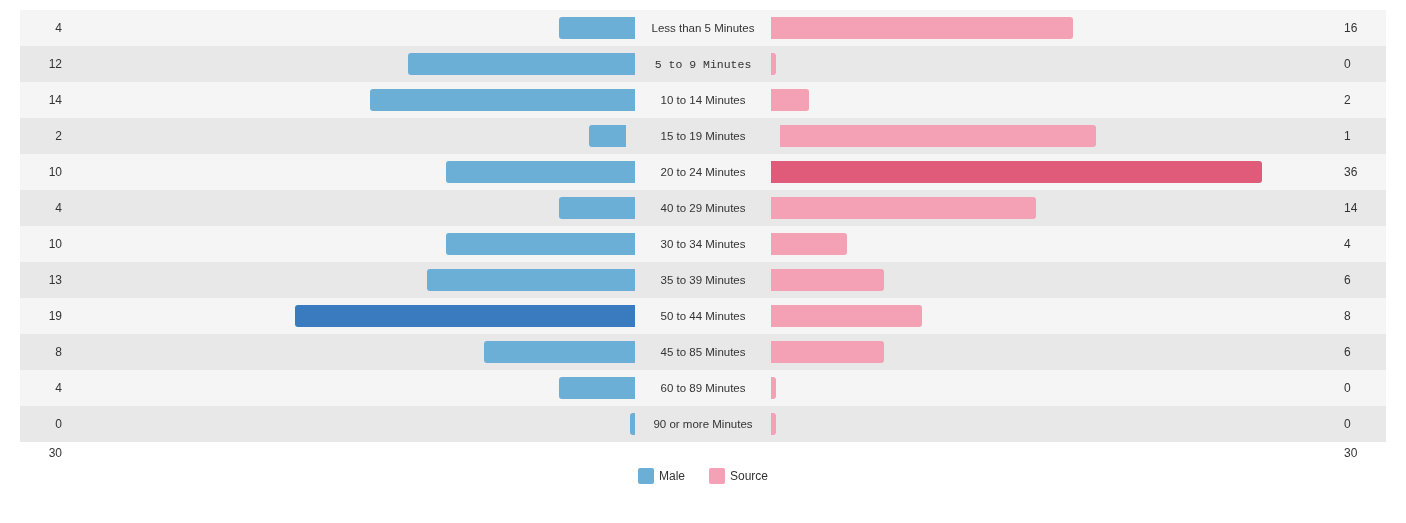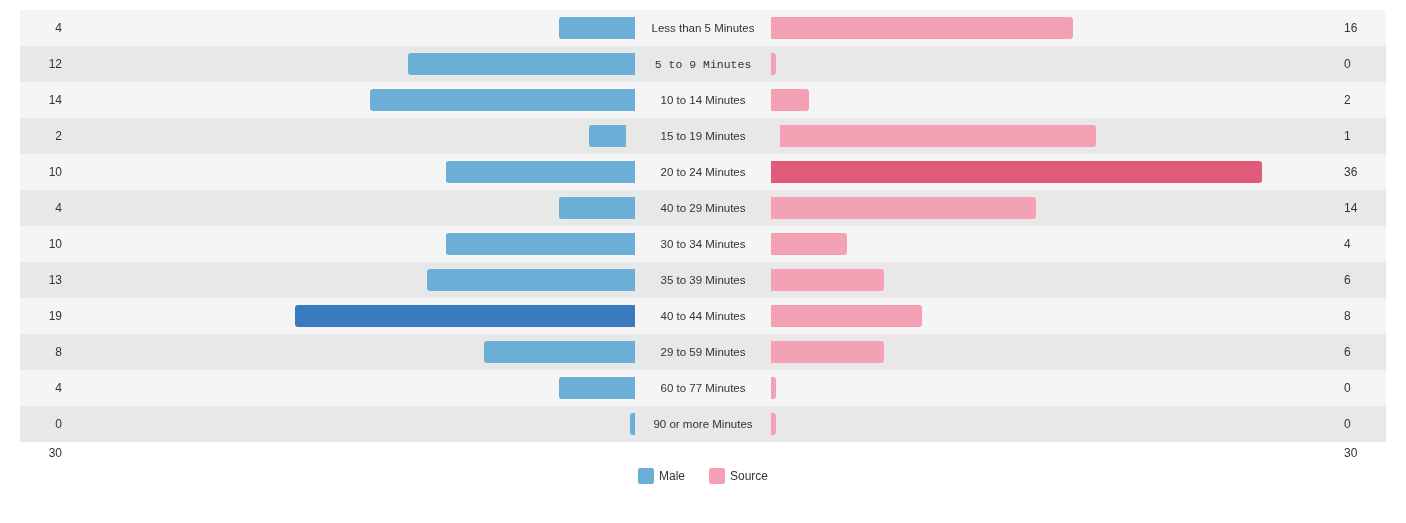--- a/index.html
+++ b/index.html
@@ -227,47 +227,47 @@
           </div>
         </div>
         <div class="right-value">6</div>
       </div>
       <div class="bar-row">
         <div class="left-value">19</div>
         <div class="bars-center" style="flex: 1 1 0%; display: flex; align-items: center; height: 100%; position: relative;">
           <div style="flex: 1 1 0%; display: flex; justify-content: flex-end; align-items: center; height: 22px; position: relative;">
             <div style="height: 22px; width: 60%; background: rgb(58, 122, 191); border-radius: 3px 0px 0px 3px; display: flex; align-items: center; justify-content: flex-end; padding-right: 5px; font-size: 11px; color: rgb(255, 255, 255); font-weight: bold;"></div>
           </div>
-          <div class="center-label">40 to 44 Minutes</div>
+          <div class="center-label">50 to 44 Minutes</div>
           <div style="flex: 1 1 0%; display: flex; justify-content: flex-start; align-items: center; height: 22px; position: relative;">
             <div style="height: 22px; width: 26.6667%; background: rgb(244, 160, 181); border-radius: 0px 3px 3px 0px; display: flex; align-items: center; justify-content: flex-end; padding-right: 5px; font-size: 11px; font-weight: bold; color: rgb(51, 51, 51);"></div>
           </div>
         </div>
         <div class="right-value">8</div>
       </div>
       <div class="bar-row">
         <div class="left-value">8</div>
         <div class="bars-center" style="flex: 1 1 0%; display: flex; align-items: center; height: 100%; position: relative;">
           <div style="flex: 1 1 0%; display: flex; justify-content: flex-end; align-items: center; height: 22px; position: relative;">
             <div style="height: 22px; width: 26.6667%; background: rgb(107, 174, 214); border-radius: 3px 0px 0px 3px; display: flex; align-items: center; justify-content: flex-end; padding-right: 5px; font-size: 11px; color: rgb(255, 255, 255); font-weight: bold;"></div>
           </div>
-          <div class="center-label">29 to 59 Minutes</div>
+          <div class="center-label">45 to 85 Minutes</div>
           <div style="flex: 1 1 0%; display: flex; justify-content: flex-start; align-items: center; height: 22px; position: relative;">
             <div style="height: 22px; width: 20%; background: rgb(244, 160, 181); border-radius: 0px 3px 3px 0px; display: flex; align-items: center; justify-content: flex-end; padding-right: 5px; font-size: 11px; font-weight: bold; color: rgb(51, 51, 51);"></div>
           </div>
         </div>
         <div class="right-value">6</div>
       </div>
       <div class="bar-row">
         <div class="left-value">4</div>
         <div class="bars-center" style="flex: 1 1 0%; display: flex; align-items: center; height: 100%; position: relative;">
           <div style="flex: 1 1 0%; display: flex; justify-content: flex-end; align-items: center; height: 22px; position: relative;">
             <div style="height: 22px; width: 13.3333%; background: rgb(107, 174, 214); border-radius: 3px 0px 0px 3px; display: flex; align-items: center; justify-content: flex-end; padding-right: 5px; font-size: 11px; color: rgb(255, 255, 255); font-weight: bold;"></div>
           </div>
-          <div class="center-label">60 to 77 Minutes</div>
+          <div class="center-label">60 to 89 Minutes</div>
           <div style="flex: 1 1 0%; display: flex; justify-content: flex-start; align-items: center; height: 22px; position: relative;">
             <div style="height: 22px; width: 0%; background: rgb(244, 160, 181); border-radius: 0px 3px 3px 0px; display: flex; align-items: center; justify-content: flex-end; padding-right: 5px; font-size: 11px; font-weight: bold; color: rgb(51, 51, 51);"></div>
           </div>
         </div>
         <div class="right-value">0</div>
       </div>
       <div class="bar-row">
         <div class="left-value">0</div>
         <div class="bars-center" style="flex: 1 1 0%; display: flex; align-items: center; height: 100%; position: relative;">
           <div style="flex: 1 1 0%; display: flex; justify-content: flex-end; align-items: center; height: 22px; position: relative;">

